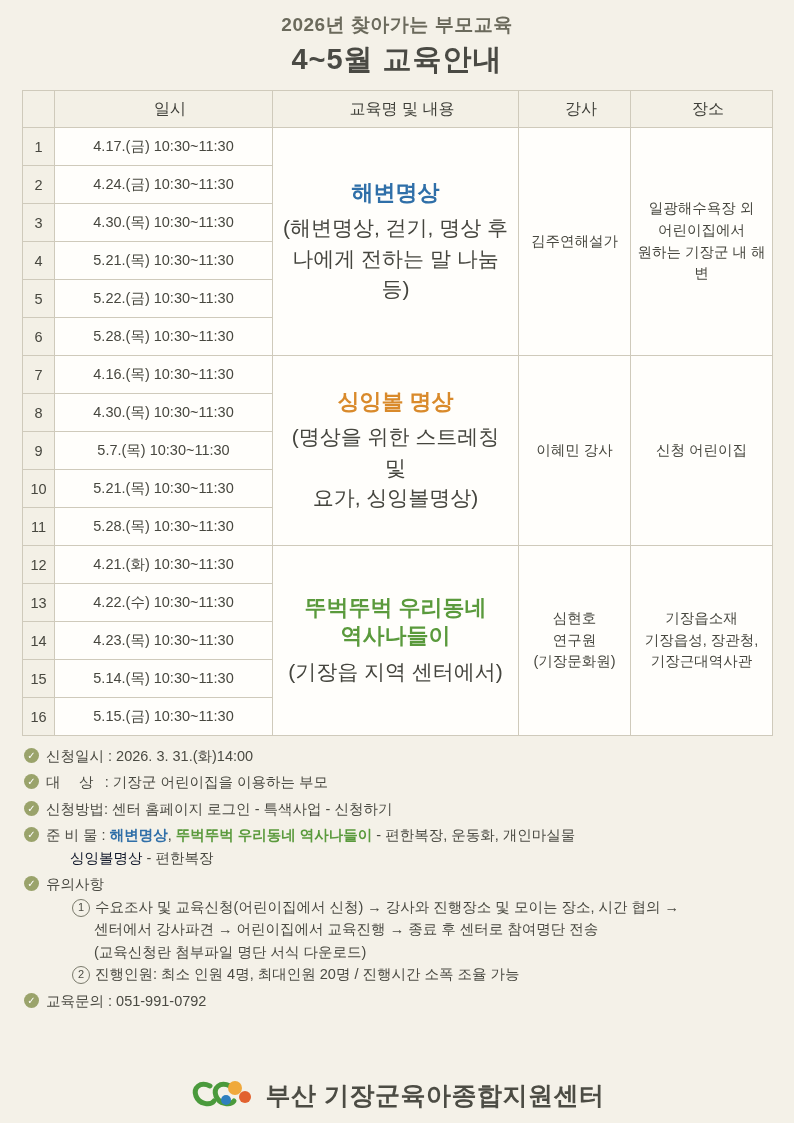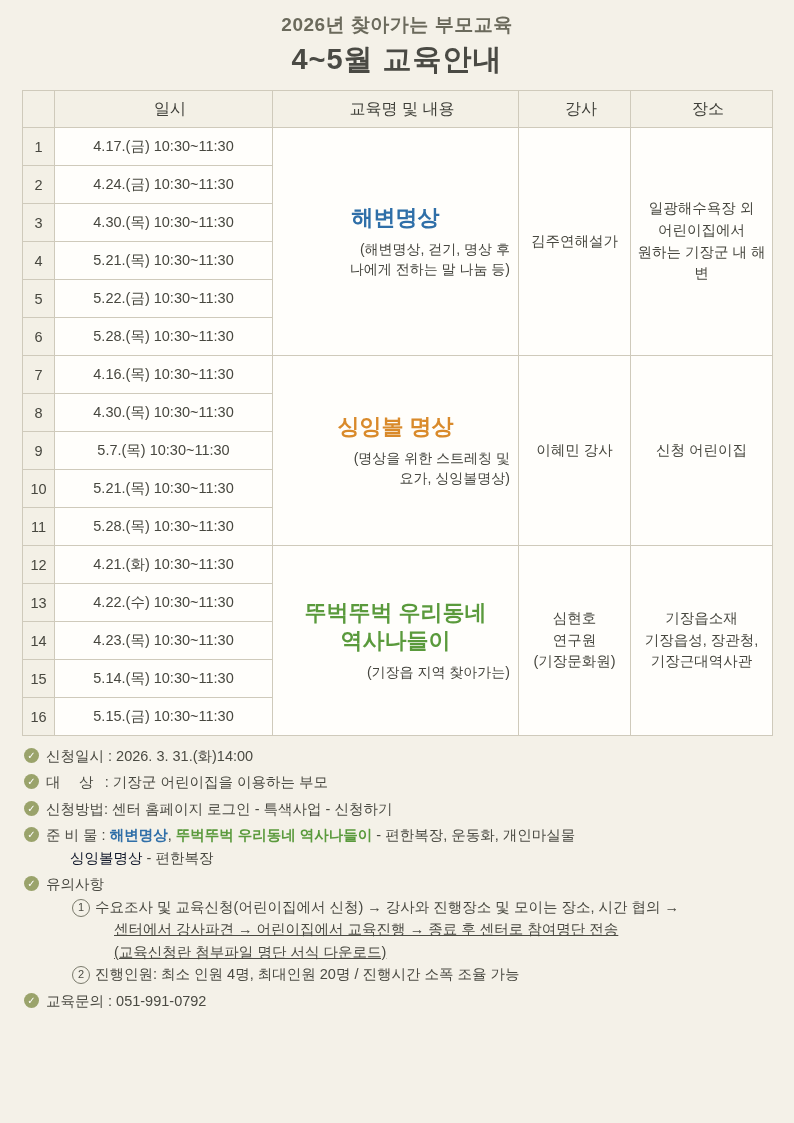--- a/index.html
+++ b/index.html
@@ -85,25 +85,24 @@
     font-size: 22px;
     font-weight: bold;
     display: block;
     margin-bottom: 6px;
     line-height: 1.3;
   }
   .prog-name.blue { color: #2f6fa8; }
   .prog-name.orange { color: #d98a2b; }
   .prog-name.green { color: #5a9a3c; }
   .prog-desc {
-    font-size: 14px;
+    font-size: 21px;
     color: #45453e;
     line-height: 1.45;
     display: block;
-    text-align: right;
   }
   td.teacher, td.place {
     font-size: 14px;
     line-height: 1.5;
   }
   .sep-top td { border-top: 1px solid #9e9a8a; }
   
   .notes {
     margin-top: 9px;
     font-size: 14.5px;
@@ -143,21 +142,21 @@
     height: 16px;
     border: 1px solid #7a7a6c;
     border-radius: 50%;
     font-size: 11px;
     line-height: 15px;
     text-align: center;
     margin-right: 5px;
     vertical-align: 1px;
   }
   .indent1 { margin-left: 26px; }
-  .indent2 { margin-left: 68px; text-decoration: underline; }
+  .indent2 { margin-left: 48px; }
   
   .footer {
     position: absolute;
     left: 0;
     right: 0;
     bottom: 8px;
     display: flex;
     align-items: center;
     justify-content: center;
     gap: 10px;
@@ -260,21 +259,21 @@
         <td class="no">11</td>
         <td class="date">5.28.(목) 10:30~11:30</td>
       </tr>
 
       <tr class="sep-top">
         <td class="no">12</td>
         <td class="date">4.21.(화) 10:30~11:30</td>
         <td class="prog" rowspan="5">
           <span class="prog-name green" style="white-space:pre-line">뚜벅뚜벅 우리동네
 역사나들이</span>
-          <span class="prog-desc" style="white-space:pre-line">(기장읍 지역 찾아가는)</span>
+          <span class="prog-desc" style="white-space:pre-line">(기장읍 지역 센터에서)</span>
         </td>
         <td class="teacher" rowspan="5" style="white-space:pre-line">심현호
 연구원
 (기장문화원)</td>
         <td class="place" rowspan="5" style="white-space:pre-line">기장읍소재
 기장읍성, 장관청,
 기장근대역사관</td>
       </tr>
       <tr>
         <td class="no">13</td>
@@ -339,14 +338,24 @@
         </div>
       </span>
     </div>
 
     <div class="note-row">
       <span class="check">✓</span>
       <span class="note-text">교육문의 : 051-991-0792</span>
     </div>
   </div>
 
+  <div class="footer">
+    <svg class="logo-mark" width="66" height="40" viewBox="0 0 66 40">
+      <path d="M20 11 C10 6, 3 13, 6 21 C9 29, 20 31, 24 26" fill="none" stroke="#4a9a3c" stroke-width="5" stroke-linecap="round"></path>
+      <path d="M40 11 C30 6, 23 13, 26 21 C29 29, 40 31, 44 26" fill="none" stroke="#4a9a3c" stroke-width="5" stroke-linecap="round"></path>
+      <circle cx="45" cy="13" r="7" fill="#f0a93c"></circle>
+      <circle cx="55" cy="22" r="6" fill="#e2622f"></circle>
+      <circle cx="36" cy="25" r="5" fill="#2f7fbf"></circle>
+    </svg>
+    <span class="footer-name">부산 기장군육아종합지원센터</span>
+  </div>
 
 </div>
 
 </body></html>

